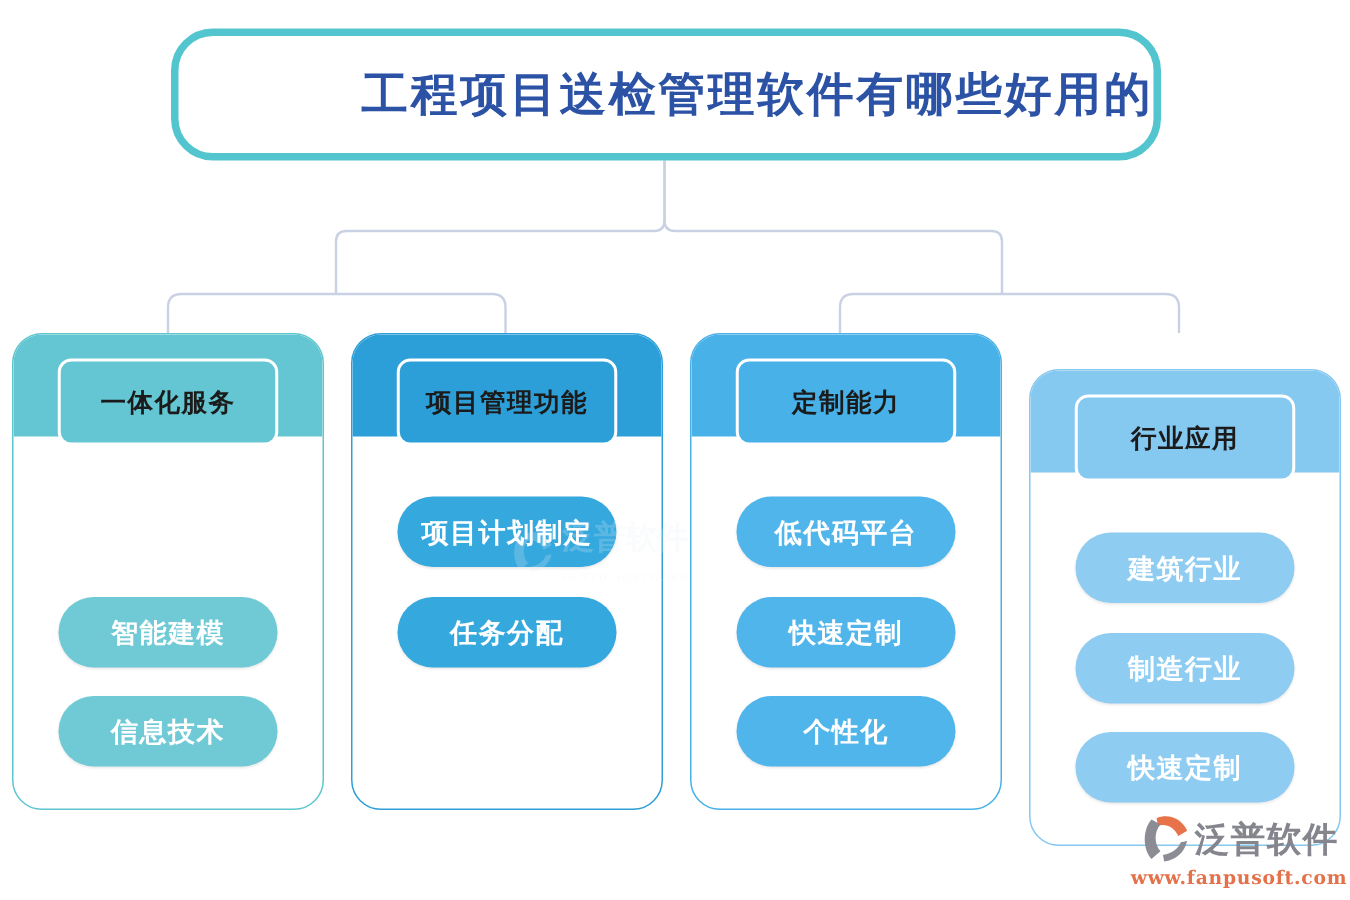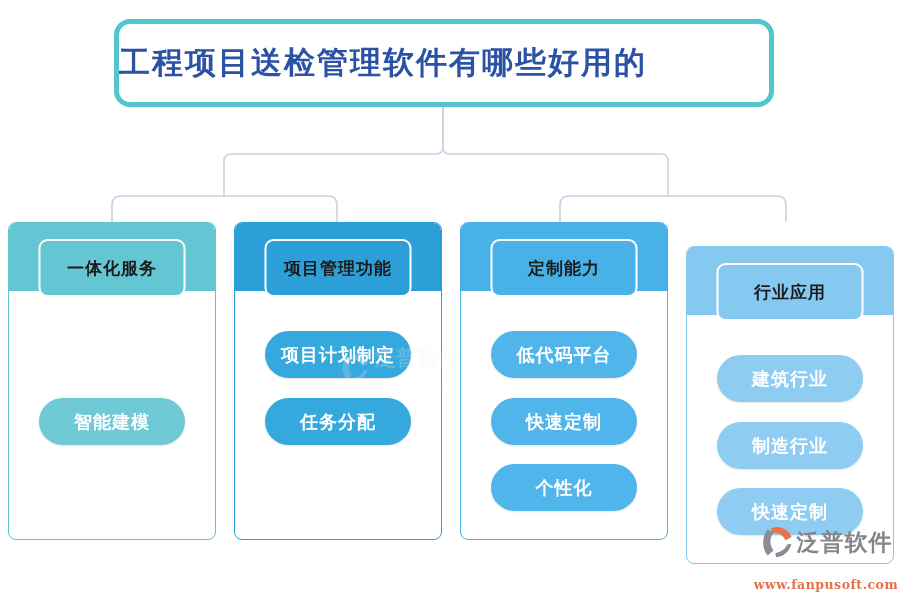--- a/index.html
+++ b/index.html
@@ -4,35 +4,35 @@
 <style>
   html,body{margin:0;padding:0;background:#fff;}
   .stage{
     position:relative;width:900px;height:600px;background:#ffffff;
     overflow:hidden;font-family:"DejaVu Serif","Liberation Serif",serif;
   }
   
   .title-box{
     position:absolute;left:114px;top:19px;width:660px;height:88px;
     background:#ffffff;border:5px solid var(--title-border,#52C5CE);
-    border-radius:16px;display:flex;align-items:center;justify-content:flex-start;
+    border-radius:28px;display:flex;align-items:center;justify-content:flex-end;
     box-sizing:border-box;
   }
   .title-text{
     font-size:31px;font-weight:bold;color:var(--title-text,#2B52A5);
     letter-spacing:2px;white-space:nowrap;
   }
   
   .connectors{position:absolute;left:0;top:0;width:900px;height:600px;}
   .connectors path{fill:none;stroke:var(--connector,#C9D2E4);stroke-width:1.6;}
   
   .card{
     position:absolute;top:222px;width:208px;height:318px;
     background:#ffffff;border:1.5px solid var(--border,#999);
-    border-radius:8px;box-sizing:border-box;overflow:hidden;
+    border-radius:20px;box-sizing:border-box;overflow:hidden;
   }
   .card.c0{left:8px;}
   .card.c1{left:234px;}
   .card.c2{left:460px;padding-left:40px;}
   .card.c3{left:686px;margin-top:24px;}
   .band{
     position:absolute;left:0;top:0;right:0;height:68px;
     background:var(--band,#888);
   }
   .header-pill{
@@ -66,21 +66,21 @@
   .brand{
     position:absolute;right:8px;bottom:8px;width:132px;
     display:flex;flex-direction:column;align-items:center;
   }
   .brand-row{display:flex;align-items:center;gap:3px;}
   .brand-name{
     font-size:23px;font-weight:bold;color:#85858D;letter-spacing:1px;
     white-space:nowrap;
   }
   .brand-url{
-    font-size:12.5px;font-weight:bold;color:#E4714A;margin-top:18px;
+    font-size:12.5px;font-weight:bold;color:#E4714A;margin-top:1px;
     white-space:nowrap;letter-spacing:0.5px;
   }
 </style>
 </head>
 <body>
 
 <div class="stage">
 
   <svg class="connectors" viewBox="0 0 900 600">
     <path d="M443,107 V147 Q443,154 436,154 H231 Q224,154 224,161 V196"></path>
@@ -90,20 +90,21 @@
   </svg>
 
   <div class="title-box">
     <div class="title-text">工程项目送检管理软件有哪些好用的</div>
   </div>
 
   <div class="card c0" style="--band: #63C6D2; --item: #6FCAD6; --border: #5FC6D0;">
     <div class="band"></div>
     <div class="header-pill">一体化服务</div>
     <div class="item i1">智能建模</div>
+    <div class="item i2">信息技术</div>
   </div>
 
   <div class="card c1" style="--band: #2D9FD8; --item: #35A8DE; --border: #2D9FD8;">
     <div class="band"></div>
     <div class="header-pill">项目管理功能</div>
     <div class="item i0">项目计划制定</div>
     <div class="item i1">任务分配</div>
   </div>
 
   <div class="card c2" style="--band: #47B1E8; --item: #4FB5EA; --border: #47B1E8;">

